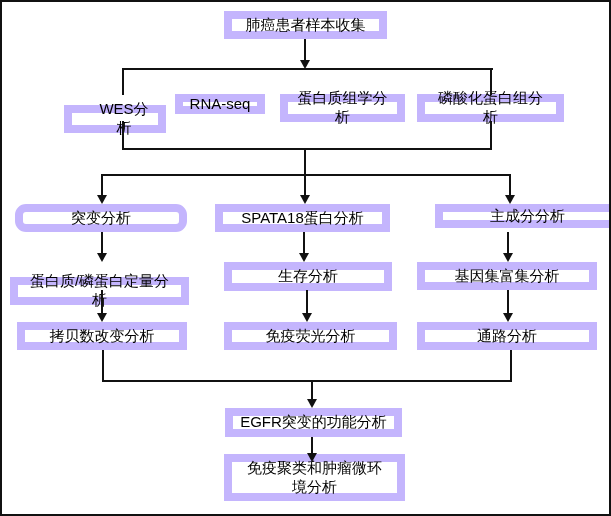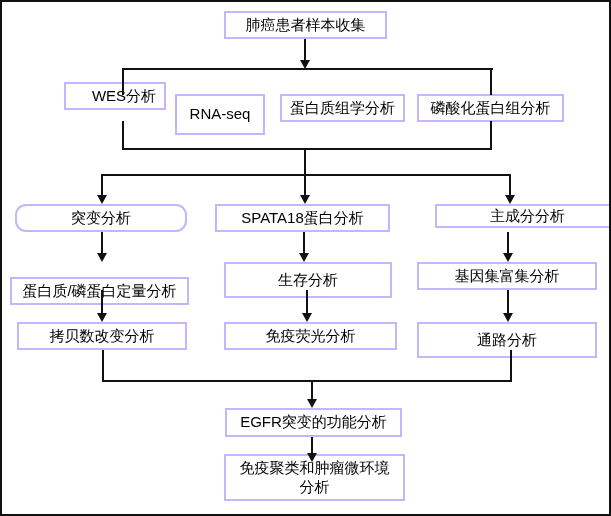--- a/index.html
+++ b/index.html
@@ -9,53 +9,53 @@
     background:#ffffff;
     box-sizing:border-box;
     border:2px solid #111111;
     font-family:"Liberation Sans","DejaVu Sans",sans-serif;
     color:#000000;
     overflow:hidden;
   }
   .node{
     position:absolute;
     box-sizing:border-box;
-    border:2px solid #c4b5fd;
+    border:8px solid #c4b5fd;
     background:#ffffff;
     display:flex;
     align-items:center;
     justify-content:center;
     text-align:center;
     font-size:15px;
     line-height:1.25;
     padding:0 6px;
   }
   .v{position:absolute;width:2px;background:#111111;}
   .h{position:absolute;height:2px;background:#111111;}
   .arr{
     position:absolute;width:0;height:0;
     border-left:5px solid transparent;
     border-right:5px solid transparent;
     border-top:9px solid #111111;
   }
   
   #n-sample   {left:222px;top:9px;  width:163px;height:28px;}
-  #n-wes      {left:62px; top:80px; width:102px;height:28px;padding-left:24px;}
-  #n-rnaseq   {left:173px;top:92px; width:90px; height:41px;}
+  #n-wes      {left:62px; top:103px; width:102px;height:28px;padding-left:24px;}
+  #n-rnaseq   {left:173px;top:92px; width:90px; height:20px;}
   #n-prot     {left:278px;top:92px; width:125px;height:28px;}
   #n-phos     {left:415px;top:92px; width:147px;height:28px;}
   #n-mut      {left:13px; top:202px;width:172px;height:28px;border-radius:11px;}
   #n-spata    {left:213px;top:202px;width:175px;height:28px;}
   #n-pca      {left:414px;top:202px;width:185px;height:24px;margin-left:19px;}
   #n-quant    {left:8px;  top:260px;width:179px;height:28px;margin-top:15px;}
-  #n-surv     {left:222px;top:260px;width:168px;height:36px;}
+  #n-surv     {left:222px;top:260px;width:168px;height:29px;}
   #n-gsea     {left:415px;top:260px;width:180px;height:28px;}
   #n-cna      {left:15px; top:320px;width:170px;height:28px;}
   #n-if       {left:222px;top:320px;width:173px;height:28px;}
-  #n-path     {left:415px;top:320px;width:180px;height:36px;}
+  #n-path     {left:415px;top:320px;width:180px;height:28px;}
   #n-egfr     {left:223px;top:406px;width:177px;height:29px;}
   #n-immune   {left:222px;top:452px;width:181px;height:47px;padding:7px 9px;}
 </style>
 </head>
 <body>
 
 <div id="canvas">
 
   <div class="node" id="n-sample">肺癌患者样本收集</div>
   <div class="node" id="n-wes">WES分析</div>

